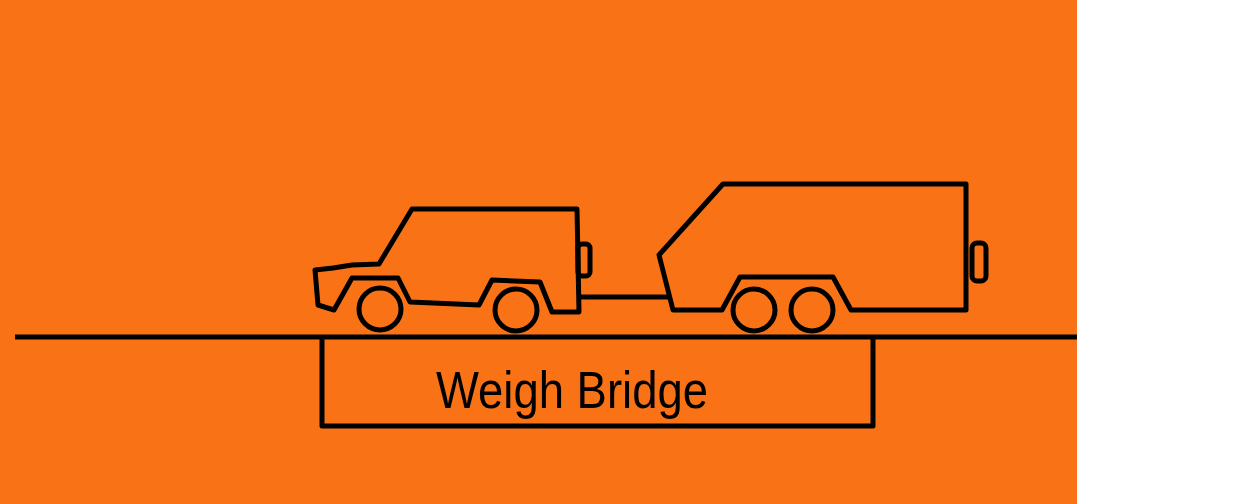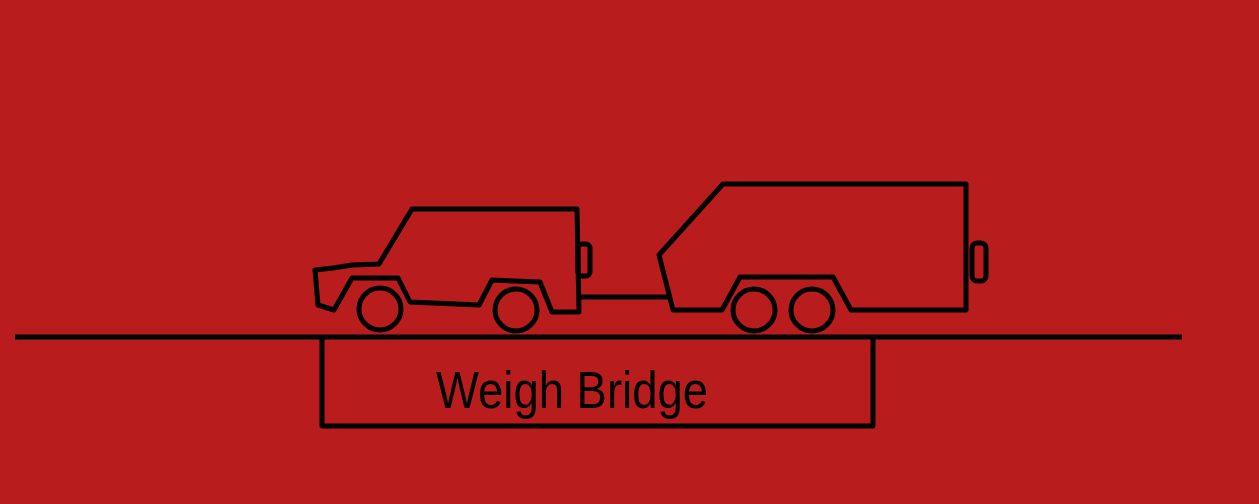--- a/index.html
+++ b/index.html
@@ -3,23 +3,23 @@
 <meta charset="utf-8">
 <style>
   html, body {
     margin: 0;
     padding: 0;
     background: #ffffff;
     font-family: "Liberation Sans", "DejaVu Sans", sans-serif;
   }
   .stage {
     position: relative;
-    width: 1259px;
+    width: 1077px;
     height: 504px;
-    background: #b91c1c;
+    background: #f97316;
     overflow: hidden;
   }
   svg {
     display: block;
   }
   .label-text {
     fill: #000000;
     font-family: "Liberation Sans", "DejaVu Sans", sans-serif;
     font-size: 52px;
     font-weight: 400;

